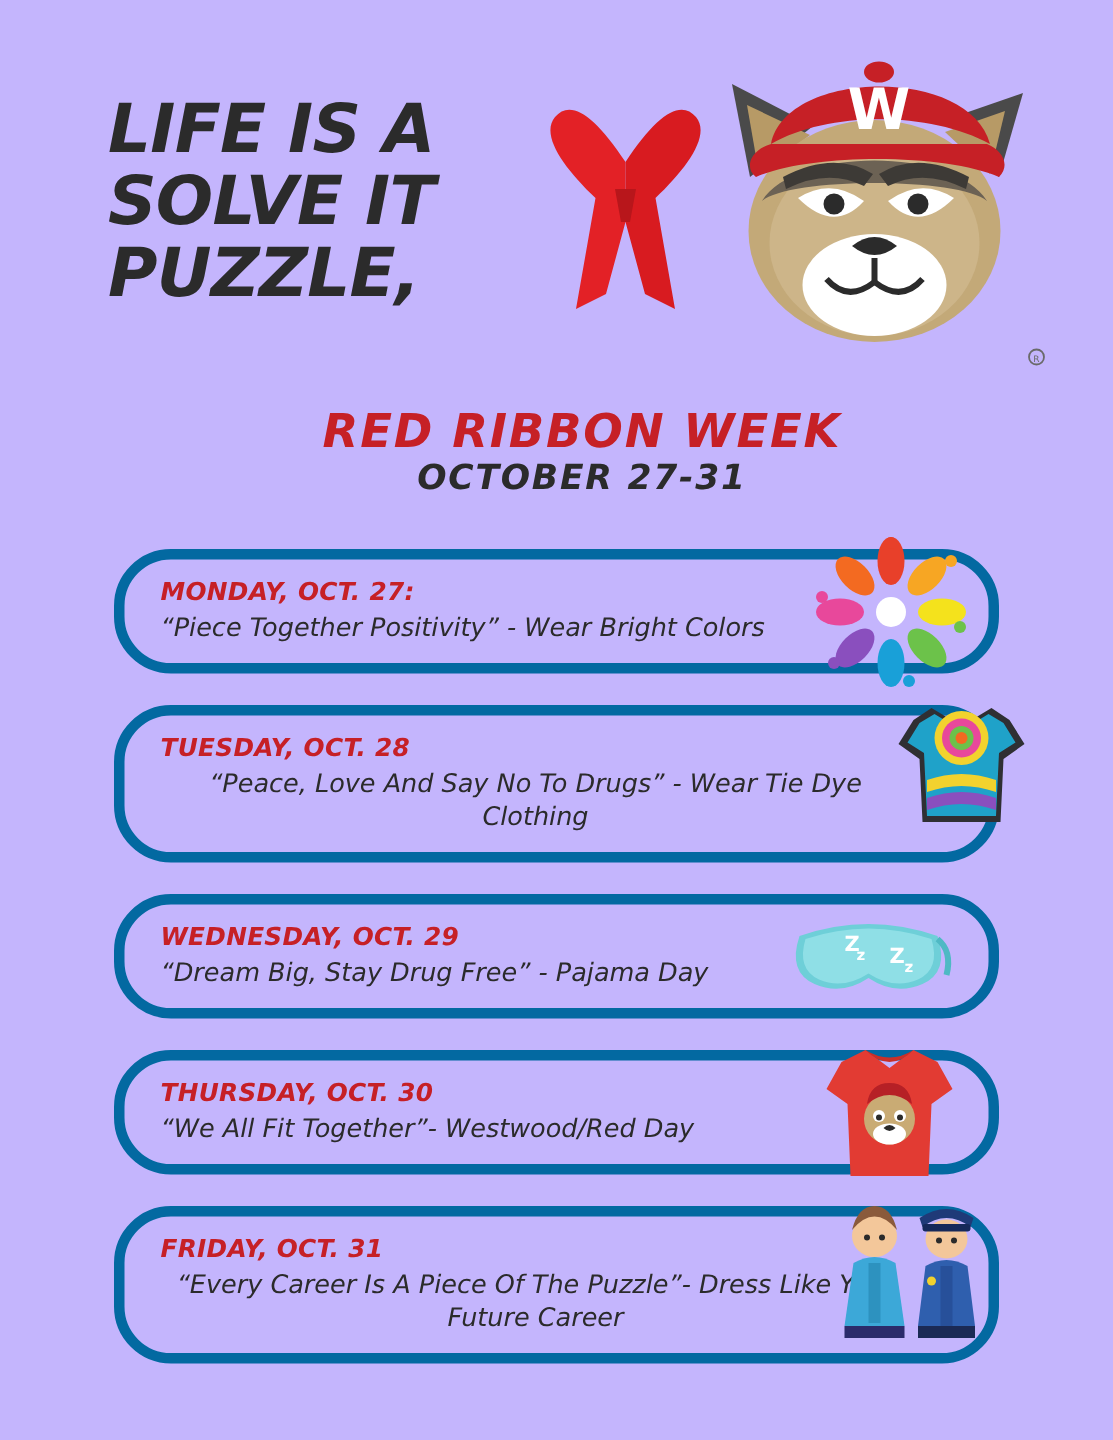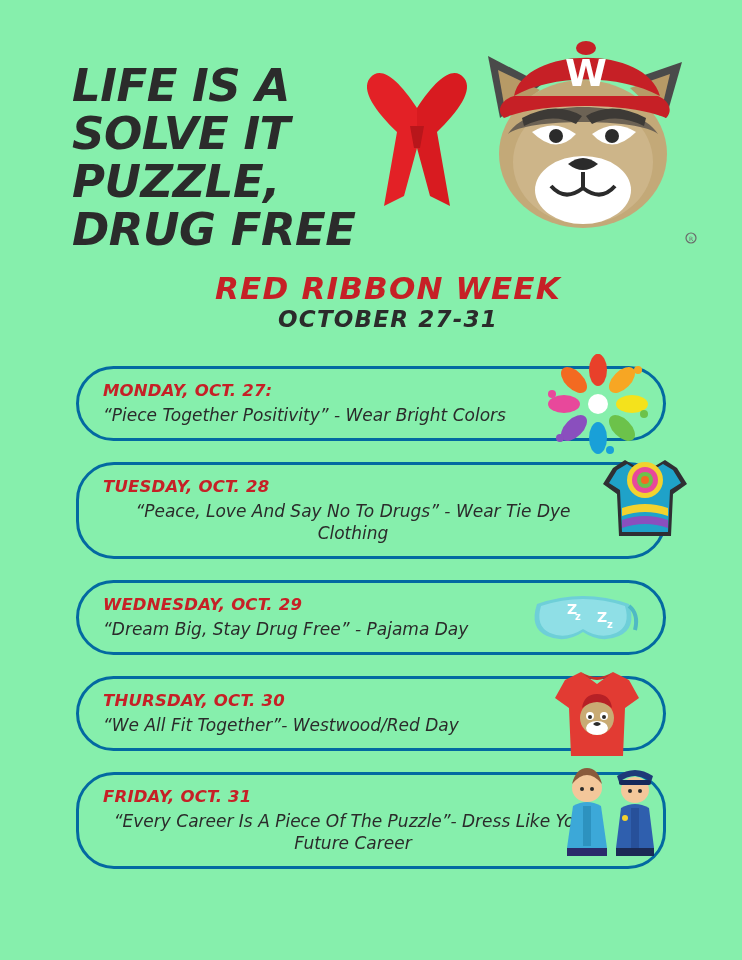--- a/index.html
+++ b/index.html
@@ -11,21 +11,21 @@
     height: 960px;
     background: #e2dedc;
     font-family: "Liberation Sans", sans-serif;
     overflow: hidden;
     position: relative;
   }
   .poster {
     position: relative;
     width: 742px;
     height: 960px;
-    background: #86efac;
+    background: #c4b5fd;
   }
 
   
   .header {
     position: relative;
     height: 258px;
   }
   .headline {
     position: absolute;
     left: 72px;
@@ -90,21 +90,21 @@
     position: absolute;
     top: 366px;
     left: 0;
     width: 742px;
   }
   .day-row {
     position: relative;
     margin: 0 auto 21px auto;
     width: 590px;
     min-height: 74px;
-    border: 3px solid #0369a1;
+    border: 7px solid #0369a1;
     border-radius: 38px;
     background: transparent;
     box-sizing: border-box;
     padding: 12px 22px 12px 24px;
   }
   .day-label {
     font-family: "DejaVu Sans", sans-serif;
     font-weight: bold;
     font-style: italic;
     font-size: 16.5px;
@@ -144,21 +144,20 @@
 <body>
 
 <div class="poster">
 
   <div class="header">
 
     <div class="headline">
       <span>LIFE IS A</span>
       <span>SOLVE IT</span>
       <span>PUZZLE,</span>
-      <span>DRUG FREE</span>
     </div>
 
     <svg class="ribbon" viewBox="0 0 130 165">
       <path d="M65 52 C44 20 28 10 18 22 C8 34 24 56 45 76 L32 150 L52 140 L65 92 Z" fill="#e32126"></path>
       <path d="M65 52 C86 20 102 10 112 22 C122 34 106 56 85 76 L98 150 L78 140 L65 92 Z" fill="#d81b20"></path>
       <path d="M58 70 L72 70 L68 92 L62 92 Z" fill="#b8161b"></path>
     </svg>
 
     <svg class="mascot" viewBox="0 0 230 232">
 

